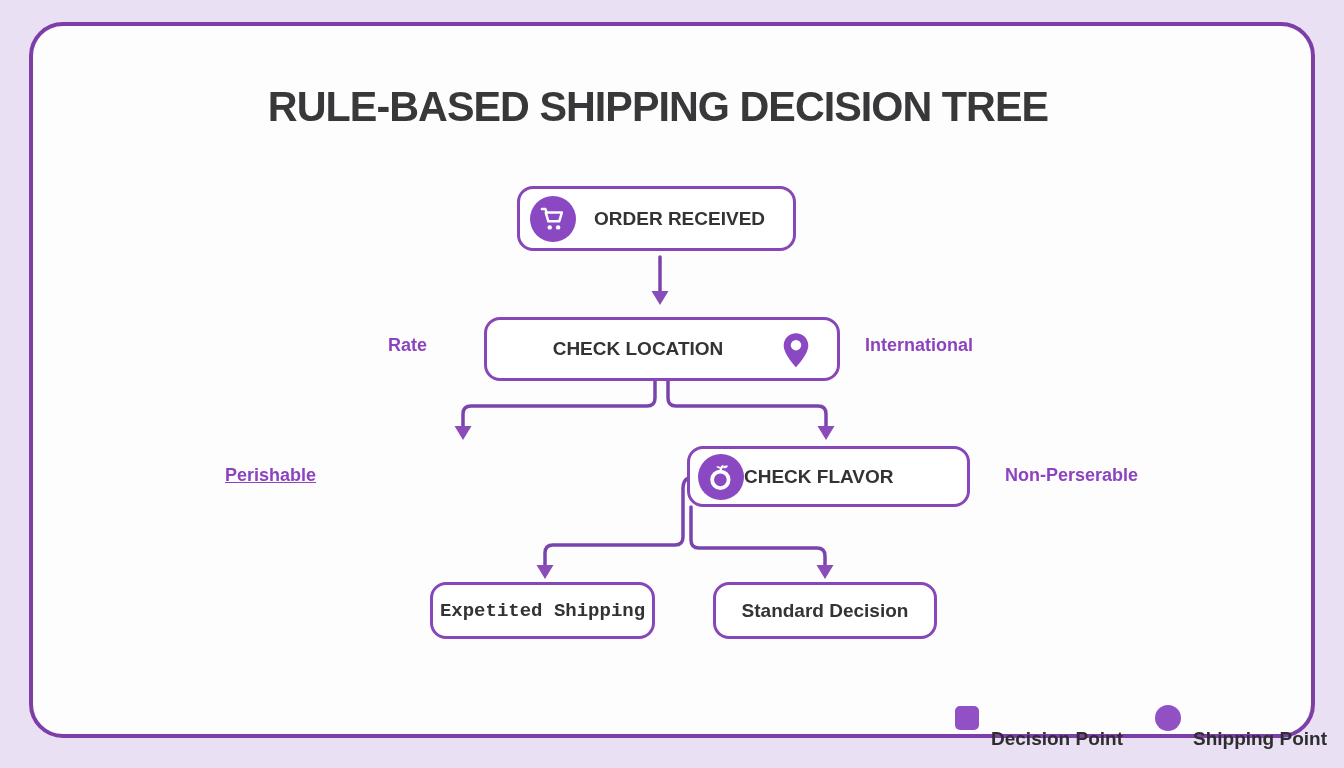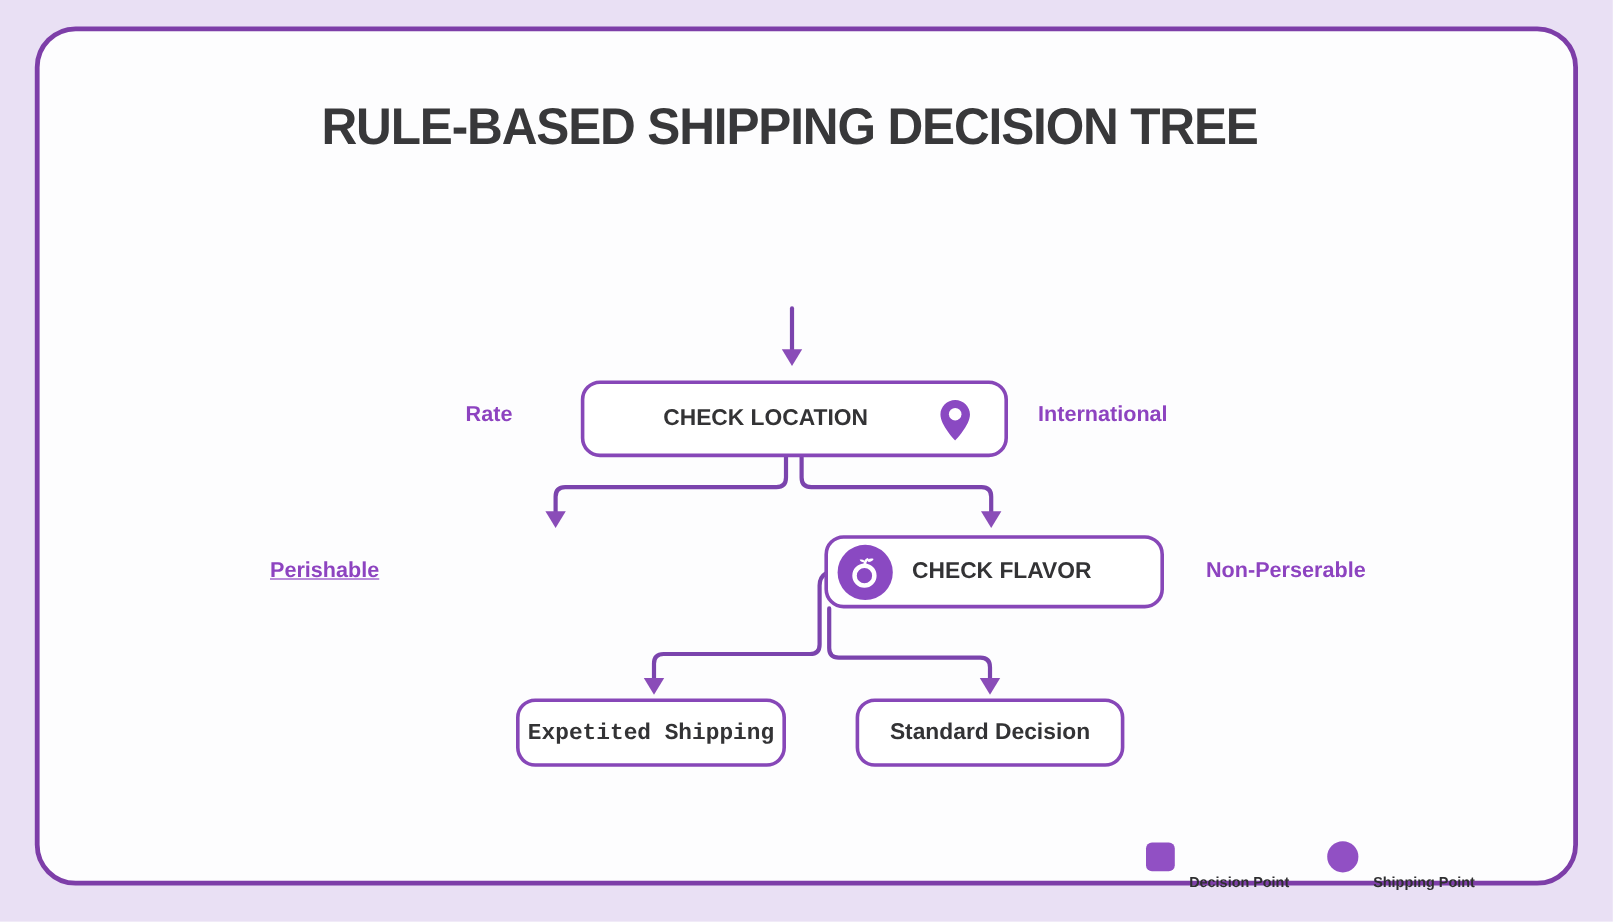--- a/index.html
+++ b/index.html
@@ -59,21 +59,21 @@
     background: #8a49c2;
     display: flex; align-items: center; justify-content: center;
     flex: 0 0 auto;
   }
 
   .node-order   { left: 517px; top: 186px; width: 279px; height: 65px; padding-left: 10px; gap: 18px; }
   .node-location{ left: 484px; top: 317px; width: 356px; height: 64px; justify-content: center; }
   .node-location .pin { position: absolute; right: 22px; top: 11px; }
   .node-location .label { margin-right: 48px; }
   .node-flat    { left: 352px; top: 448px; width: 223px; height: 57px; }
-  .node-flavor  { left: 687px; top: 446px; width: 283px; height: 61px; padding-left: 8px; gap: 16px; }
+  .node-flavor  { left: 687px; top: 446px; width: 283px; height: 61px; padding-left: 8px; }
   .node-exped   { left: 430px; top: 582px; width: 225px; height: 57px; font-family: Liberation Mono, monospace; }
   .node-std     { left: 713px; top: 582px; width: 224px; height: 57px; }
 
   .branch-label {
     position: absolute;
     font-weight: bold;
     font-size: 18px;
     color: #8d43c0;
     white-space: nowrap;
   }
@@ -95,21 +95,21 @@
     border-radius: 5px;
   }
   .legend .swatch-circle {
     width: 26px; height: 26px;
     background: #9150c4;
     border-radius: 50%;
     margin-left: 20px;
   }
   .legend .legend-label {
     font-weight: bold;
-    font-size: 12px;
+    font-size: 19px;
     color: #2e2e30;
     white-space: nowrap;
     margin-top: 43px;
   }
 </style>
 </head>
 <body>
 
 <div class="stage">
 
@@ -130,20 +130,30 @@
     </g>
     <g fill="#8a4cb8" stroke="none">
       <polygon points="651.5,291 668.5,291 660,305"></polygon>
       <polygon points="454.5,426 471.5,426 463,440"></polygon>
       <polygon points="817.5,426 834.5,426 826,440"></polygon>
       <polygon points="536.5,565 553.5,565 545,579"></polygon>
       <polygon points="816.5,565 833.5,565 825,579"></polygon>
     </g>
   </svg>
 
+  <div class="node node-order">
+    <span class="icon-circle">
+      <svg width="28" height="28" viewBox="0 0 24 24">
+        <path d="M2.5 3.5h3l1.1 3h13l-2.3 7.5H8L5.8 6.5" stroke="#fff" stroke-width="2.1" fill="none" stroke-linejoin="round" stroke-linecap="round"></path>
+        <circle cx="9.2" cy="19.2" r="1.9" fill="#fff"></circle>
+        <circle cx="16.4" cy="19.2" r="1.9" fill="#fff"></circle>
+      </svg>
+    </span>
+    <span class="label">ORDER RECEIVED</span>
+  </div>
 
   <div class="node node-location">
     <span class="label">CHECK LOCATION</span>
     <span class="pin">
       <svg width="38" height="40" viewBox="0 0 24 26">
         <path fill="#8a49c2" d="M12 1.5c-4.4 0-8 3.5-8 7.9 0 5.9 8 14.1 8 14.1s8-8.2 8-14.1c0-4.4-3.6-7.9-8-7.9z"></path>
         <circle cx="12" cy="9.2" r="3.4" fill="#fff"></circle>
       </svg>
     </span>
   </div>

